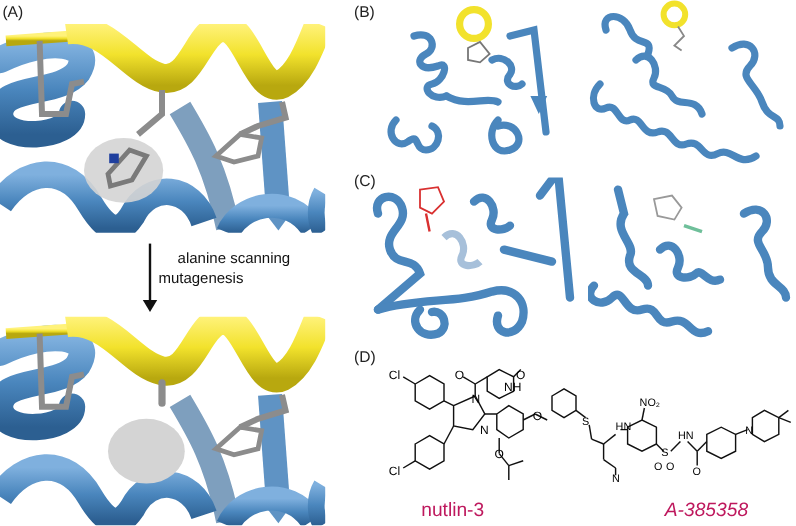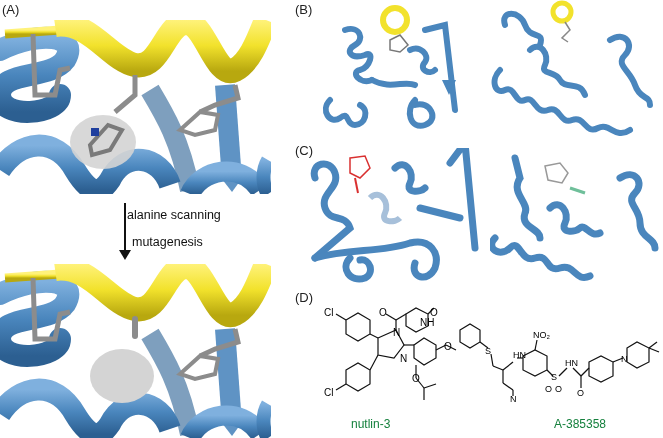--- a/index.html
+++ b/index.html
@@ -1,21 +1,21 @@
 <!DOCTYPE html>
 <html><head>
 <meta charset="utf-8">
 <style>
   html, body { margin: 0; padding: 0; background: #ffffff; }
   body { width: 663px; height: 438px; position: relative; overflow: hidden;
          font-family: "Liberation Sans", sans-serif; color: #111; }
   .abs { position: absolute; }
   .panel-label { font-size: 13px; color: #222; }
   .caption { font-size: 12.5px; color: #111; line-height: 14px; }
-  .mol-name { font-size: 12px; color: #15803d; }
+  .mol-name { font-size: 16px; color: #be185d; }
   svg { display: block; }
 </style>
 </head>
 <body>
 
 <div class="abs panel-label" style="left:2px;top:2px;">(A)</div>
 
 <div class="abs" style="left:0;top:20px;width:271px;height:174px;">
   <svg width="271" height="174" viewBox="0 0 271 174">
     <defs>
@@ -50,22 +50,22 @@
     <polygon points="180,110 200,92 218,95 215,110 195,115" fill="none" stroke="#8c8c8c" stroke-width="4"></polygon>
 
     <ellipse cx="103" cy="122" rx="33" ry="27" fill="#d4d4d4" opacity="0.9"></ellipse>
     <polygon points="90,125 108,105 122,110 110,130 92,135" fill="none" stroke="#7a7a7a" stroke-width="4"></polygon>
     <rect x="91" y="108" width="8" height="8" fill="#1f3f9e"></rect>
   </svg>
 </div>
 
 <div class="abs" style="left:124px;top:203px;width:2px;height:52px;background:#111;"></div>
 <div class="abs" style="left:119px;top:250px;width:0;height:0;border-left:6px solid transparent;border-right:6px solid transparent;border-top:10px solid #111;"></div>
-<div class="abs caption" style="left:127px;top:208px;">alanine scanning</div>
-<div class="abs caption" style="left:132px;top:235px;">mutagenesis</div>
+<div class="abs caption" style="left:148px;top:208px;">alanine scanning</div>
+<div class="abs caption" style="left:132px;top:225px;">mutagenesis</div>
 
 <div class="abs" style="left:0;top:264px;width:271px;height:174px;">
   <svg width="271" height="174" viewBox="0 0 271 174">
     <defs>
       <linearGradient id="bl2" x1="0" y1="0" x2="0" y2="1">
         <stop offset="0" stop-color="#7fb0de"></stop>
           <stop offset="0.5" stop-color="#4a86bd"></stop>
           <stop offset="1" stop-color="#2c5f91"></stop>
       </linearGradient>
       <linearGradient id="yl2" x1="0" y1="0" x2="0" y2="1">
@@ -218,13 +218,13 @@
     <text x="78" y="20">NO₂</text>
     <text x="96" y="62">S</text>
     <text x="90" y="74">O</text>
     <text x="100" y="74">O</text>
     <text x="110" y="48">HN</text>
     <text x="122" y="78">O</text>
     <text x="166" y="44">N</text>
     <text x="55" y="84">N</text>
   </svg>
 </div>
-<div class="abs mol-name" style="left:554px;top:417px;">A-385358</div>
+<div class="abs mol-name" style="left:554px;top:417px;font-style:italic;">A-385358</div>
 
 </body></html>

